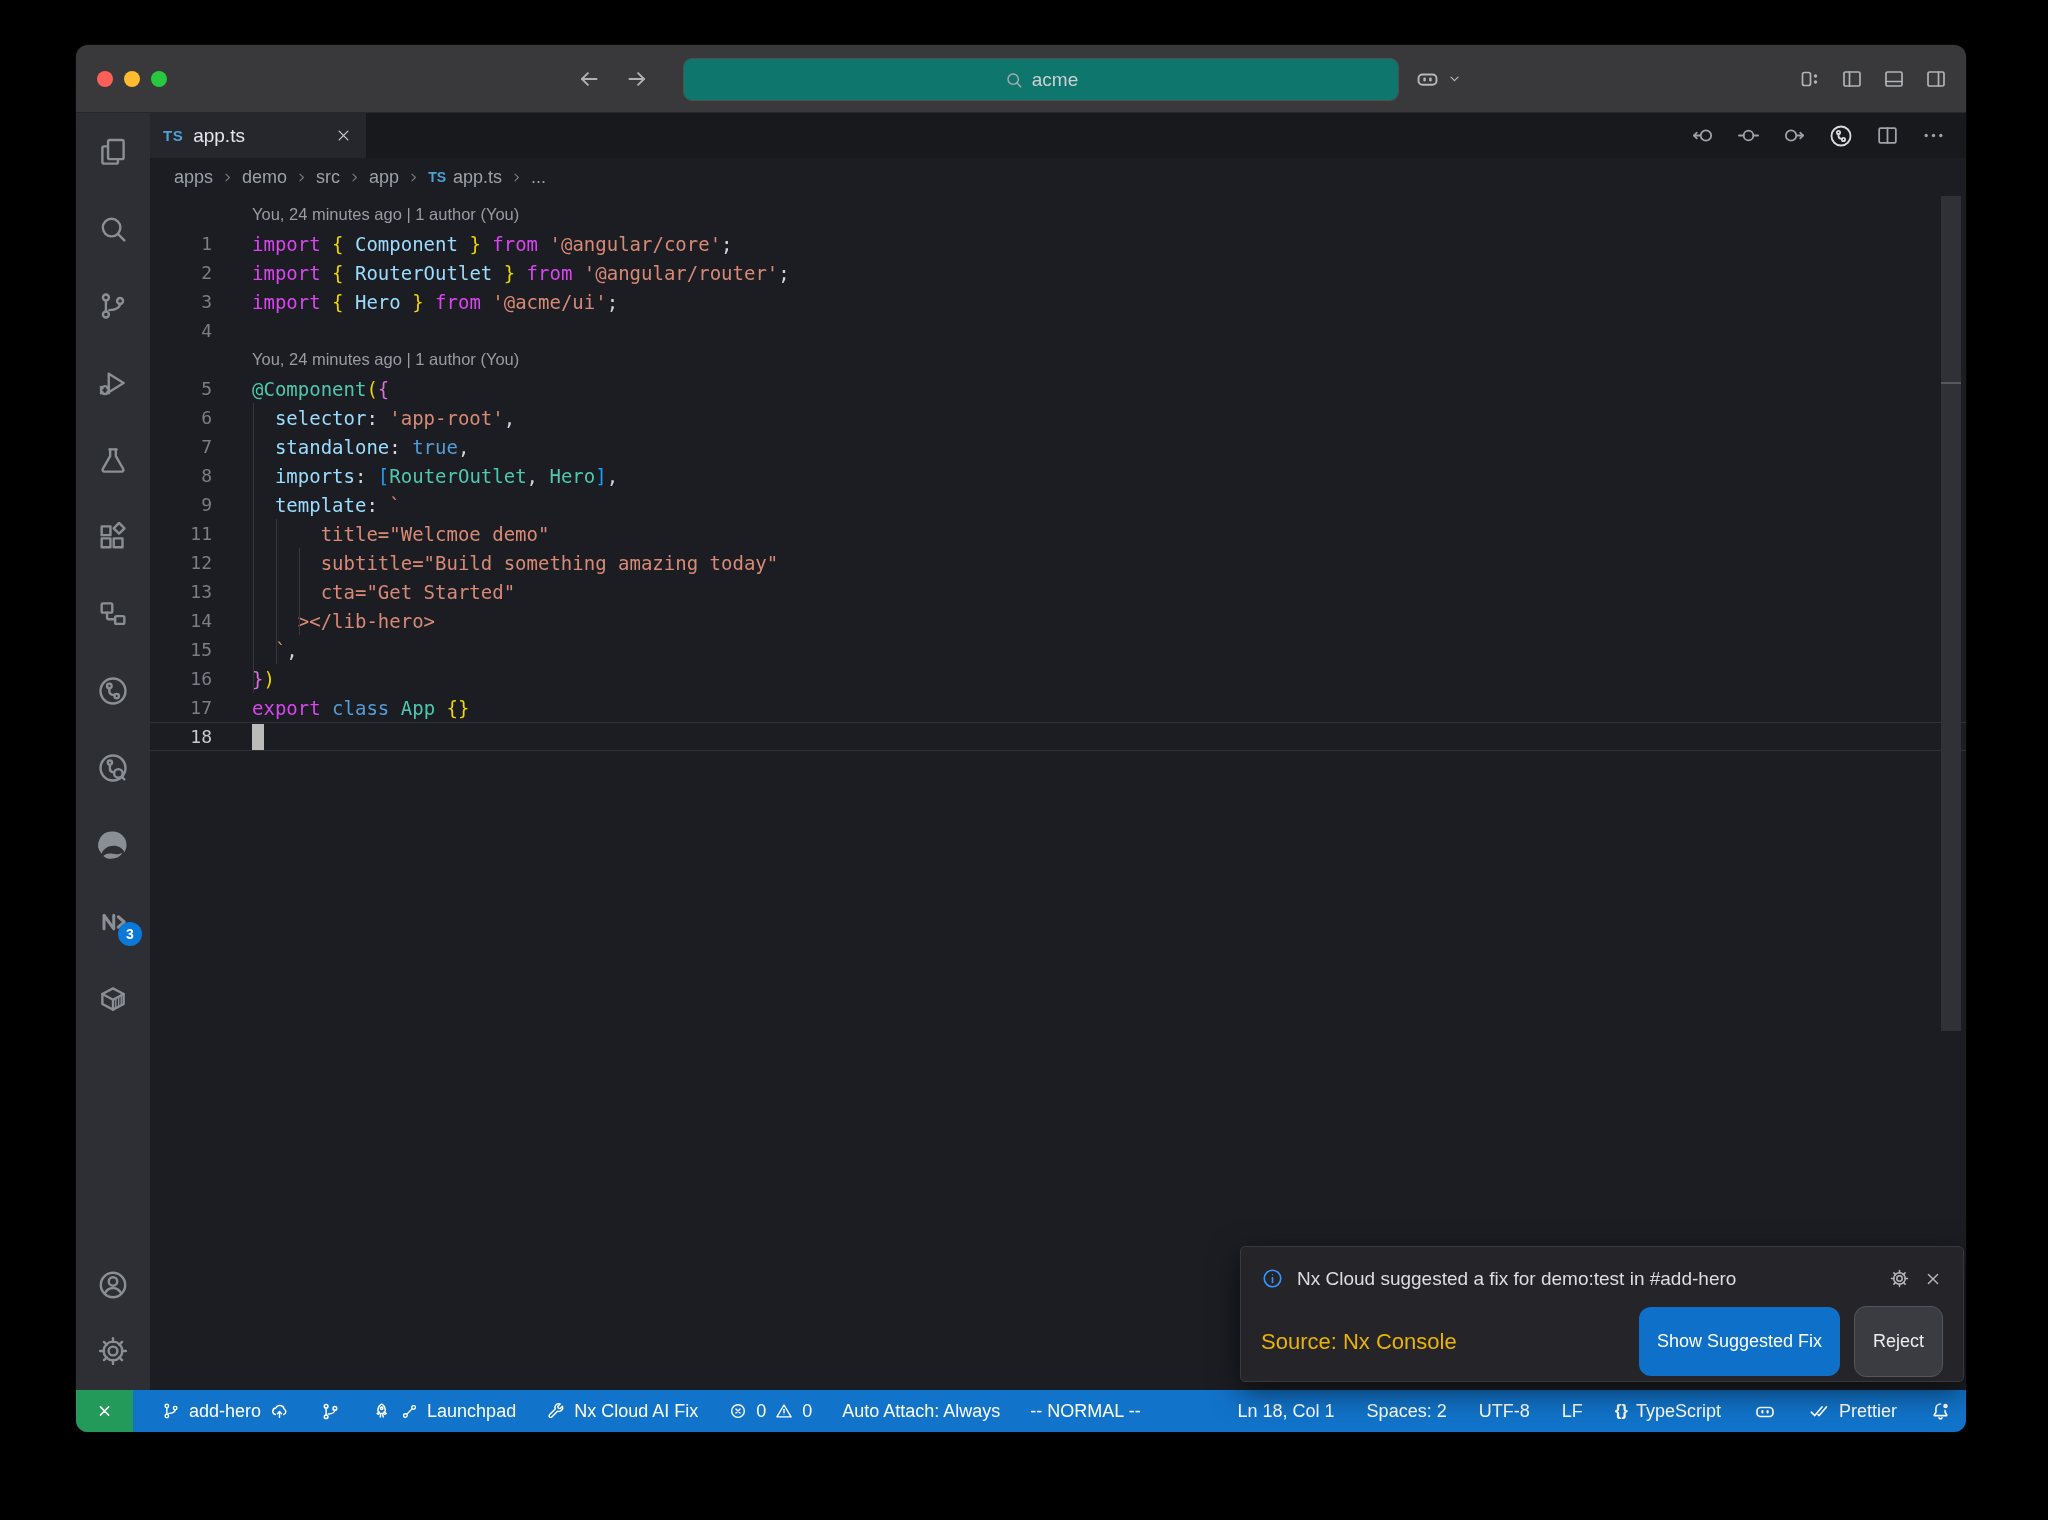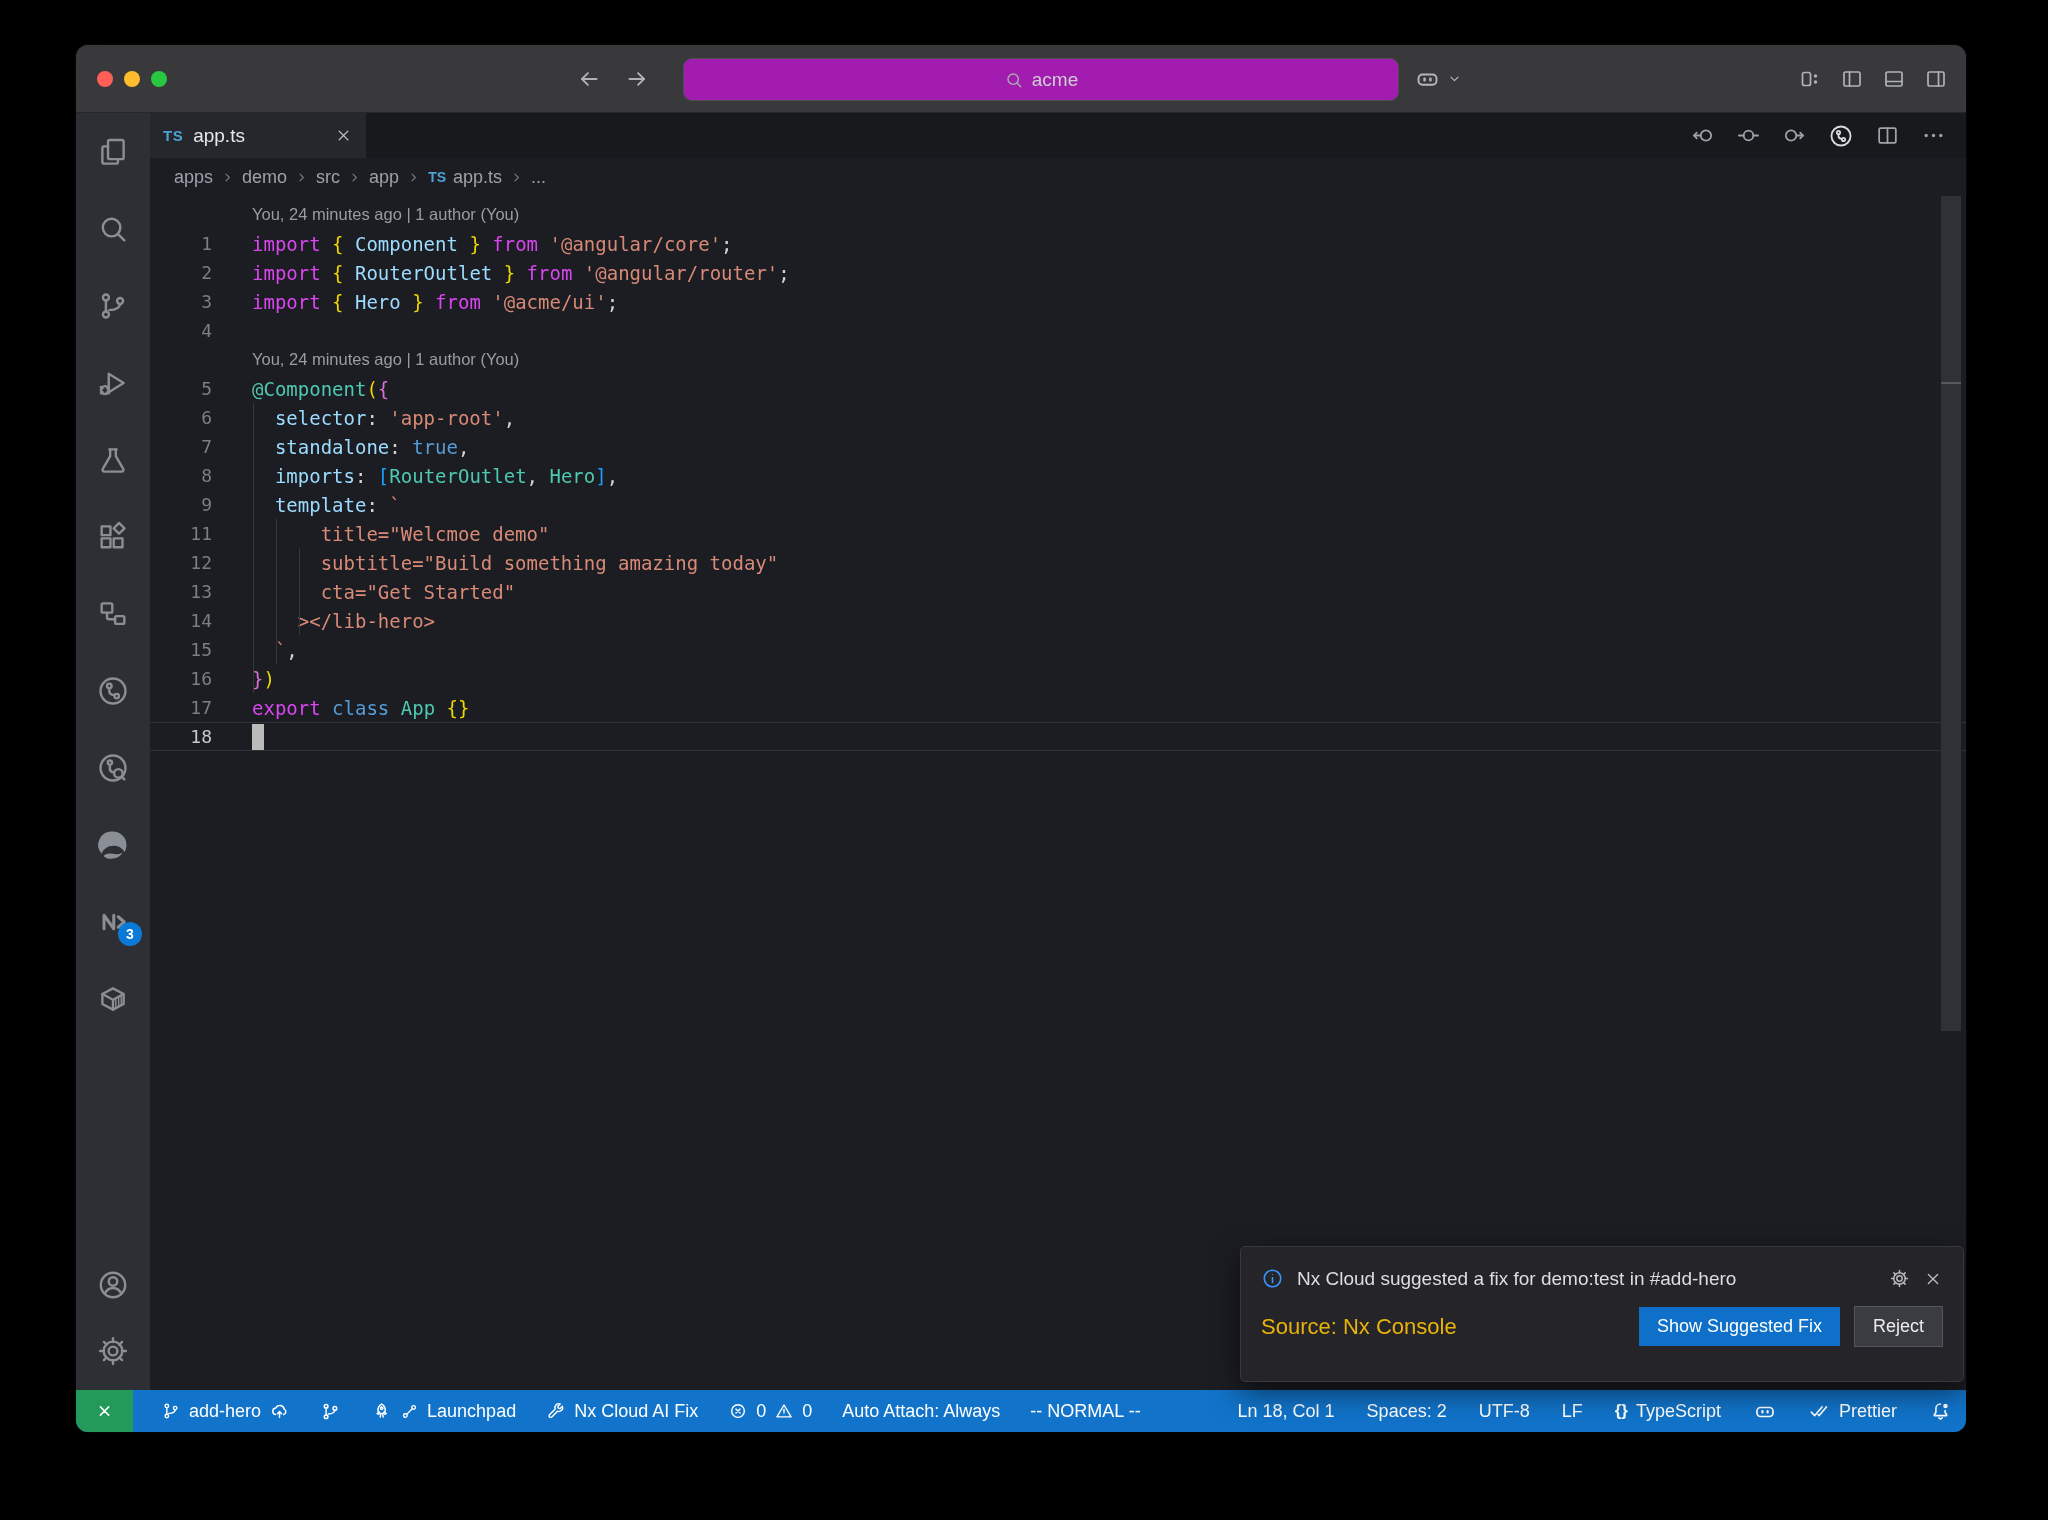--- a/index.html
+++ b/index.html
@@ -11,21 +11,21 @@
   .window{position:absolute;left:76px;top:45px;width:1890px;height:1387px;background:#1B1D23;
           border-radius:12px;overflow:hidden;display:flex;flex-direction:column;
           box-shadow:0 40px 90px rgba(0,0,0,.75), 0 0 0 1px #0a0a0c;}
 
   
   .titlebar{position:relative;height:67px;flex:0 0 auto;background:#39393C;border-bottom:1px solid #27272A;}
   .lights{position:absolute;left:21px;top:0;height:100%;display:flex;align-items:center;gap:11px;}
   .light{width:16px;height:16px;border-radius:50%;}
   .light.red{background:#FF5F57;}.light.yellow{background:#FEBC2E;}.light.green{background:#28C840;}
   .nav{position:absolute;left:500px;top:0;height:100%;display:flex;align-items:center;gap:22px;color:#AEB1B6;}
-  .searchpill{position:absolute;left:607px;top:13px;width:714px;height:41px;background:#a21caf;
+  .searchpill{position:absolute;left:607px;top:13px;width:714px;height:41px;background:#0f766e;
               border:1px solid #4F4F53;border-radius:9px;display:flex;align-items:center;justify-content:center;
               gap:8px;color:#CFCFD3;font-size:19px;}
   .searchpill .mag{color:#A9ACB1;}
   .copilot-area{position:absolute;left:1338px;top:0;height:100%;display:flex;align-items:center;gap:5px;color:#B4B7BB;}
   .layouts{position:absolute;right:18px;top:0;height:100%;display:flex;align-items:center;gap:18px;color:#B0B3B8;}
 
   
   .main{flex:1;display:flex;min-height:0;}
   .activitybar{width:74px;flex:0 0 auto;background:#2D2F34;display:flex;flex-direction:column;align-items:center;color:#8A8E95;}
   .ab-slot{height:77px;width:100%;flex:0 0 auto;display:flex;align-items:center;justify-content:center;position:relative;}
@@ -78,21 +78,21 @@
   
   .notification{position:absolute;right:2px;bottom:50px;width:722px;height:134px;background:#252529;
                 border:1px solid #39393D;border-radius:5px;box-shadow:0 10px 30px rgba(0,0,0,.55);
                 display:flex;flex-direction:column;z-index:5;}
   .ntf-row1{display:flex;align-items:center;gap:13px;padding:20px 20px 6px 20px;}
   .ntf-title{flex:1;color:#DDDEE0;font-size:19px;}
   .ntf-info{color:#3794FF;}
   .ntf-gear,.ntf-close{color:#B7B9BC;}
   .ntf-row2{display:flex;align-items:center;gap:14px;padding:10px 20px 0 20px;}
   .ntf-source{flex:1;color:#eab308;font-size:22px;}
-  .btn{font-size:18px;border-radius:0;padding:9px 18px;white-space:nowrap;}
+  .btn{font-size:18px;border-radius:12px;padding:24px 18px;white-space:nowrap;}
   .btn-primary{background:#0E70C8;color:#fff;}
   .btn-secondary{background:#3B3C41;color:#EDEDEF;border:1px solid #55565B;}
 </style>
 </head>
 <body>
 
 <svg width="0" height="0" style="position:absolute">
 <defs>
   <symbol id="i-files" viewBox="0 0 24 24">
         <rect x="8.5" y="3.5" width="11" height="13.5" rx="1.2"></rect>

